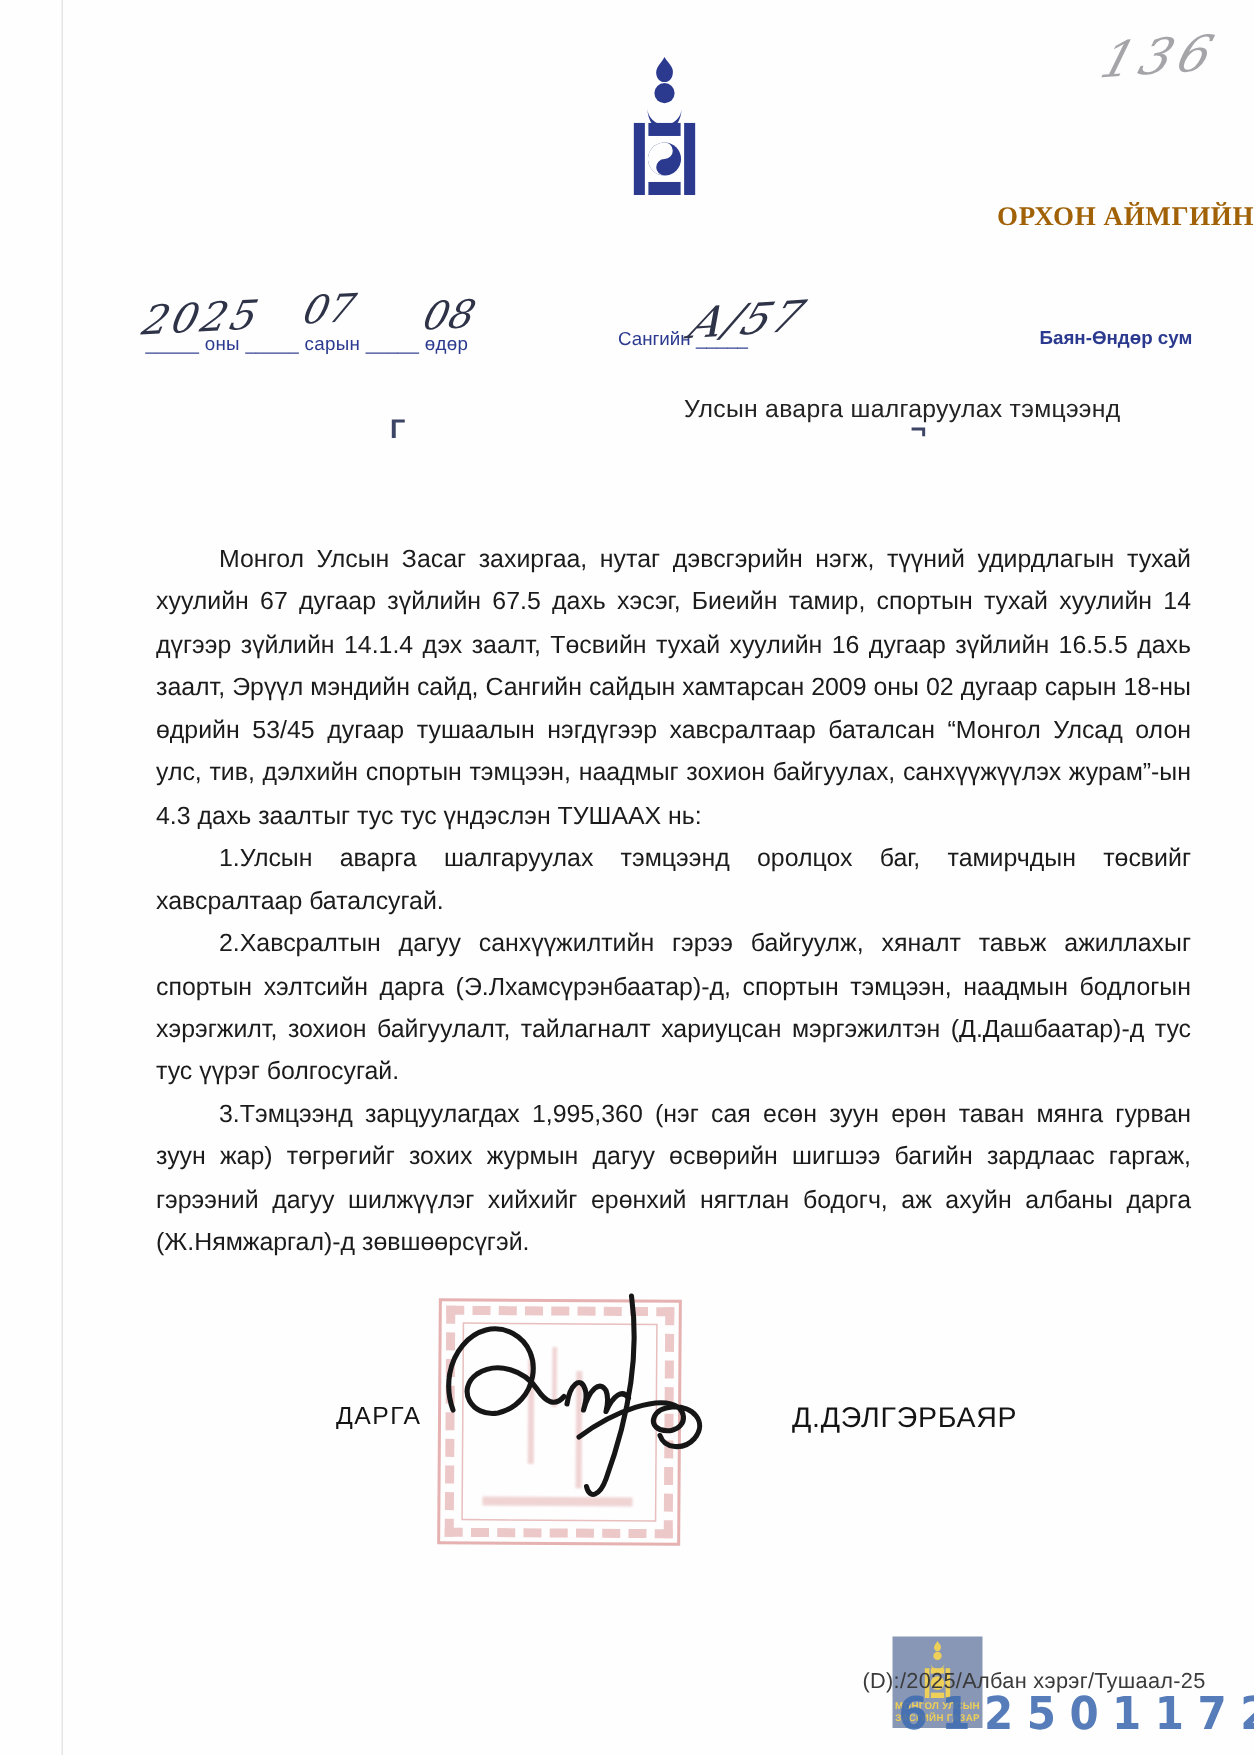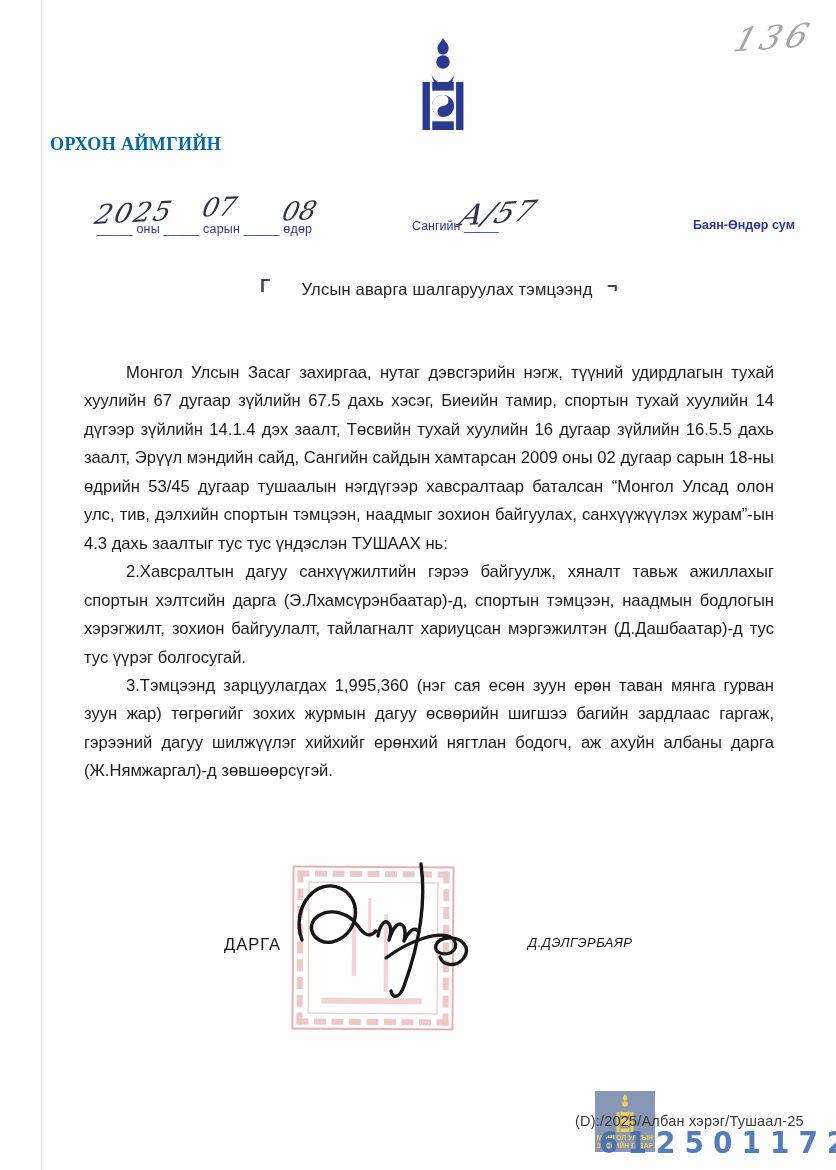--- a/index.html
+++ b/index.html
@@ -16,58 +16,58 @@
     font-family:"DejaVu Serif", serif; font-style:italic;
     font-size:33px; color:#96969b; letter-spacing:4px;
     transform:skewX(-20deg) rotate(-4deg); opacity:.85;
   }
 
   
   .emblem { position:absolute; left:50px; top:38px; width:786px; text-align:center; }
 
   
   .org-header {
-    position:absolute; left:50px; top:135px; width:786px; text-align:left;
+    position:absolute; left:50px; top:135px; width:786px; text-align:right;
     font-family:"Liberation Serif", serif; font-weight:bold;
-    color:#0369a1; font-size:18px; line-height:19.5px; letter-spacing:.4px;
+    color:#a16207; font-size:18px; line-height:19.5px; letter-spacing:.4px;
   }
 
   
   .meta-printed { position:absolute; color:#2b3a8f; font-size:12.5px; font-weight:normal; }
   .date-line { left:97px; top:222px; letter-spacing:.2px; }
   .number-line { left:412px; top:219px; }
   .location { left:693px; top:218px; font-weight:bold; }
   .handwriting {
     position:absolute; font-family:"DejaVu Serif", serif; font-style:italic;
     color:#2e3348; transform:skewX(-16deg) rotate(-3deg); white-space:nowrap;
   }
   .hw-year  { left:96px;  top:197px; font-size:27px; letter-spacing:2px; }
   .hw-month { left:203px; top:192px; font-size:26px; }
   .hw-day   { left:283px; top:196px; font-size:26px; }
   .hw-number{ left:462px; top:196px; font-size:29px; letter-spacing:1px; transform:skewX(-24deg) rotate(-4deg); }
 
   
   .doc-title {
-    position:absolute; left:147px; top:278px; width:600px; text-align:center;
+    position:absolute; left:147px; top:262px; width:600px; text-align:right;
     font-size:16.5px; line-height:23px; color:#232323; letter-spacing:.2px;
   }
   .bracket { position:absolute; top:276px; font-size:18px; font-weight:bold; color:#3d4566; }
   .bracket-left { left:260px; }
   .bracket-right { left:607px; }
 
   
   .body-text {
-    position:absolute; left:84px; top:359px; width:690px;
+    position:absolute; left:104px; top:359px; width:690px;
     font-size:16.6px; line-height:28.45px; text-align:justify; color:#1b1b1b;
   }
   .body-text p { margin:0; text-indent:42px; }
 
   
   .sig-title { position:absolute; left:224px; top:935px; font-size:16.5px; color:#141414; letter-spacing:1px; }
-  .sig-name  { position:absolute; left:528px; top:935px; font-size:13px; color:#141414; letter-spacing:.5px;font-style:italic; }
+  .sig-name  { position:absolute; left:528px; top:935px; font-size:19px; color:#141414; letter-spacing:.5px; }
 
   .stamp {
     position:absolute; left:292px; top:866px; width:158px; height:160px;
     border:2px solid rgba(205,105,105,.55); transform:rotate(.4deg); opacity:.95;
   }
   .stamp::before {
     content:""; position:absolute; inset:3px;
     border:6px dashed rgba(205,105,105,.38);
   }
   .stamp::after {
@@ -153,20 +153,21 @@
   <div class="meta-printed location">Баян-Өндөр сум</div>
 
   <div class="bracket bracket-left">Г</div>
   <div class="bracket bracket-right">¬</div>
   <div class="doc-title">
     <div>Улсын аварга шалгаруулах тэмцээнд</div>
   </div>
 
   <div class="body-text">
     <p>Монгол Улсын Засаг захиргаа, нутаг дэвсгэрийн нэгж, түүний удирдлагын тухай хуулийн 67 дугаар зүйлийн 67.5 дахь хэсэг, Биеийн тамир, спортын тухай хуулийн 14 дүгээр зүйлийн 14.1.4 дэх заалт, Төсвийн тухай хуулийн 16 дугаар зүйлийн 16.5.5 дахь заалт, Эрүүл мэндийн сайд, Сангийн сайдын хамтарсан 2009 оны 02 дугаар сарын 18-ны өдрийн 53/45 дугаар тушаалын нэгдүгээр хавсралтаар баталсан “Монгол Улсад олон улс, тив, дэлхийн спортын тэмцээн, наадмыг зохион байгуулах, санхүүжүүлэх журам”-ын 4.3 дахь заалтыг тус тус үндэслэн ТУШААХ нь:</p>
+    <p>1.Улсын аварга шалгаруулах тэмцээнд оролцох баг, тамирчдын төсвийг хавсралтаар баталсугай.</p>
     <p>2.Хавсралтын дагуу санхүүжилтийн гэрээ байгуулж, хяналт тавьж ажиллахыг спортын хэлтсийн дарга (Э.Лхамсүрэнбаатар)-д, спортын тэмцээн, наадмын бодлогын хэрэгжилт, зохион байгуулалт, тайлагналт хариуцсан мэргэжилтэн (Д.Дашбаатар)-д тус тус үүрэг болгосугай.</p>
     <p>3.Тэмцээнд зарцуулагдах 1,995,360 (нэг сая есөн зуун ерөн таван мянга гурван зуун жар)  төгрөгийг зохих журмын дагуу өсвөрийн шигшээ багийн зардлаас гаргаж, гэрээний дагуу шилжүүлэг хийхийг ерөнхий нягтлан бодогч, аж ахуйн албаны дарга (Ж.Нямжаргал)-д зөвшөөрсүгэй.</p>
   </div>
 
   <div class="sig-title">ДАРГА</div>
 
   <div class="stamp">
     <div class="stamp-mark m1"></div>
     <div class="stamp-mark m2"></div>
     <div class="stamp-mark m3"></div>

